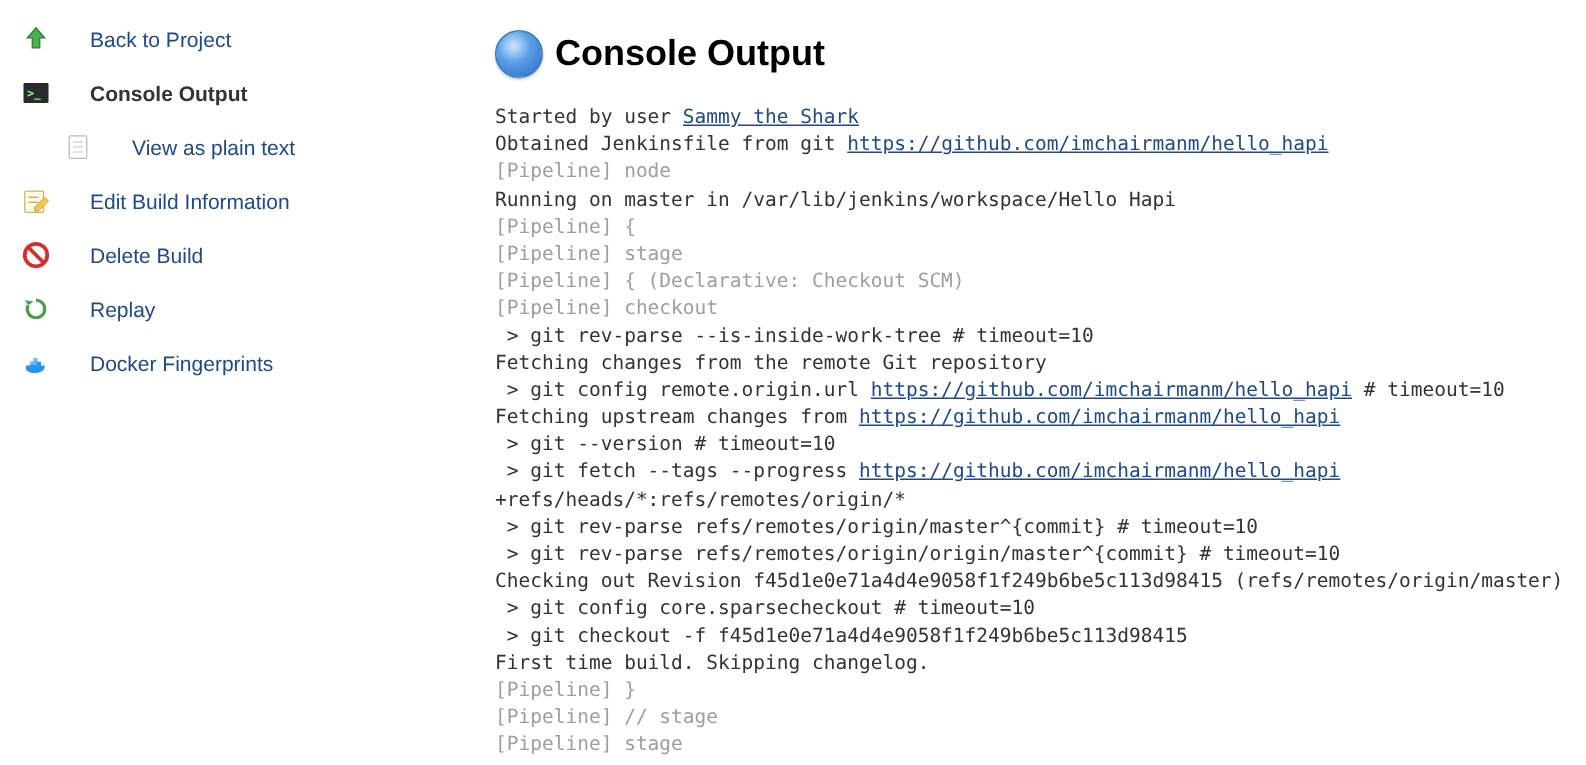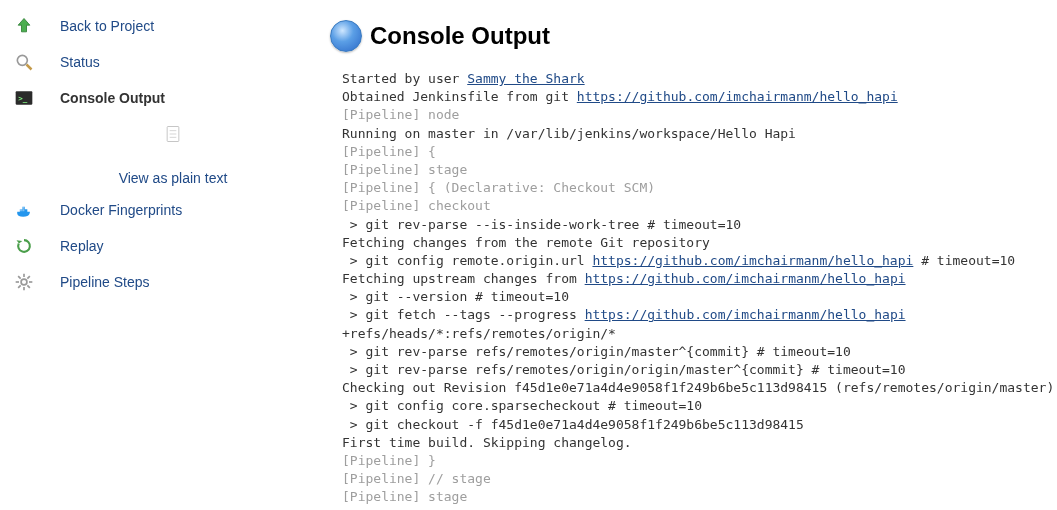--- a/index.html
+++ b/index.html
@@ -23,21 +23,20 @@
     padding: 6px 4px;
     color: #204a87;
     cursor: pointer;
   }
   .nav-item.active {
     font-weight: bold;
     color: #333;
   }
   .nav-item.indent {
     padding-left: 32px;
-    flex-direction: column;
   }
   .nav-label {
     color: #204a87;
   }
   .nav-item.active .nav-label {
     color: #333;
   }
   .icon-box {
     width: 24px;
     height: 24px;
@@ -65,50 +64,41 @@
   }
   .blue-ball {
     width: 32px;
     height: 32px;
     background: radial-gradient(circle at 38% 32%, #cfe7ff 0%, #5b9fe6 40%, #2b68c7 100%);
     border-radius: 50%;
     border: 1px solid #3a7abf;
     box-shadow: 0 1px 2px rgba(0,0,0,.25);
   }
   pre.console {
-    margin: 12px;
+    margin: 0;
     font-family: "Menlo","DejaVu Sans Mono","Consolas",monospace;
     font-size: 13px;
     line-height: 1.4;
     white-space: pre;
     color: #333;
   }
   .console .dim { color: #9e9e9e; }
   .console a { color: #204a87; text-decoration: underline; }
 </style>
 </head>
 <body>
 
 <nav class="sidebar">
     <div class="nav-item">
       <span class="icon-box">
         <svg width="20" height="20" viewBox="0 0 24 24">
           <path d="M12 3l7 8h-4v8h-6v-8H5z" fill="#4caf50" stroke="#2e7d32" stroke-width="1"></path>
         </svg>
       </span>
       <span class="nav-label">Back to Project</span>
-    </div>
-    <div class="nav-item">
-      <span class="icon-box">
-        <svg width="20" height="20" viewBox="0 0 24 24">
-          <circle cx="10" cy="10" r="6" fill="none" stroke="#999" stroke-width="2"></circle>
-          <line x1="15" y1="15" x2="21" y2="21" stroke="#c49a4a" stroke-width="3"></line>
-        </svg>
-      </span>
-      <span class="nav-label">Status</span>
     </div>
     <div class="nav-item active">
       <span class="icon-box">
         <svg width="20" height="20" viewBox="0 0 24 24">
           <rect x="2" y="4" width="20" height="16" rx="1" fill="#2b2b2b"></rect>
           <text x="5" y="15" fill="#8f8" font-size="9" font-family="monospace">&gt;_</text>
         </svg>
       </span>
       <span class="nav-label">Console Output</span>
     </div>
@@ -119,54 +109,56 @@
           <line x1="8" y1="8" x2="16" y2="8" stroke="#ccc"></line>
           <line x1="8" y1="12" x2="16" y2="12" stroke="#ccc"></line>
           <line x1="8" y1="16" x2="16" y2="16" stroke="#ccc"></line>
         </svg>
       </span>
       <span class="nav-label">View as plain text</span>
     </div>
     <div class="nav-item">
       <span class="icon-box">
         <svg width="20" height="20" viewBox="0 0 24 24">
-          <path d="M4 14h3v-3h3v-3h3v3h3v3h3c0 0 1 6-8 6s-7-6-7-6z" fill="#2496ed"></path>
-          <rect x="7" y="11" width="2.5" height="2.5" fill="#fff" opacity=".4"></rect>
-          <rect x="10" y="11" width="2.5" height="2.5" fill="#fff" opacity=".4"></rect>
-          <rect x="10" y="8" width="2.5" height="2.5" fill="#fff" opacity=".4"></rect>
+          <rect x="3" y="4" width="15" height="17" rx="1" fill="#fffbe6" stroke="#c7b56a"></rect>
+          <line x1="6" y1="9" x2="14" y2="9" stroke="#bfa24d"></line>
+          <line x1="6" y1="13" x2="14" y2="13" stroke="#bfa24d"></line>
+          <path d="M14 20l8-8-3-3-8 8v3z" fill="#f7c948" stroke="#a67c00" stroke-width="0.5"></path>
         </svg>
       </span>
-      <span class="nav-label">Docker Fingerprints</span>
+      <span class="nav-label">Edit Build Information</span>
+    </div>
+    <div class="nav-item">
+      <span class="icon-box">
+        <svg width="20" height="20" viewBox="0 0 24 24">
+          <circle cx="12" cy="12" r="9" fill="#fff" stroke="#d32f2f" stroke-width="3"></circle>
+          <line x1="6" y1="6" x2="18" y2="18" stroke="#d32f2f" stroke-width="3"></line>
+        </svg>
+      </span>
+      <span class="nav-label">Delete Build</span>
     </div>
     <div class="nav-item">
       <span class="icon-box">
         <svg width="20" height="20" viewBox="0 0 24 24">
           <path d="M12 5a7 7 0 1 1-6.3 4" fill="none" stroke="#4a9e4a" stroke-width="2.5"></path>
           <path d="M3 5l3 4 4-3z" fill="#4a9e4a"></path>
         </svg>
       </span>
       <span class="nav-label">Replay</span>
     </div>
     <div class="nav-item">
       <span class="icon-box">
         <svg width="20" height="20" viewBox="0 0 24 24">
-          <circle cx="12" cy="12" r="3.5" fill="none" stroke="#999" stroke-width="2"></circle>
-          <g stroke="#999" stroke-width="2">
-            <line x1="12" y1="2" x2="12" y2="6"></line>
-            <line x1="12" y1="18" x2="12" y2="22"></line>
-            <line x1="2" y1="12" x2="6" y2="12"></line>
-            <line x1="18" y1="12" x2="22" y2="12"></line>
-            <line x1="5" y1="5" x2="8" y2="8"></line>
-            <line x1="16" y1="16" x2="19" y2="19"></line>
-            <line x1="5" y1="19" x2="8" y2="16"></line>
-            <line x1="16" y1="8" x2="19" y2="5"></line>
-          </g>
+          <path d="M4 14h3v-3h3v-3h3v3h3v3h3c0 0 1 6-8 6s-7-6-7-6z" fill="#2496ed"></path>
+          <rect x="7" y="11" width="2.5" height="2.5" fill="#fff" opacity=".4"></rect>
+          <rect x="10" y="11" width="2.5" height="2.5" fill="#fff" opacity=".4"></rect>
+          <rect x="10" y="8" width="2.5" height="2.5" fill="#fff" opacity=".4"></rect>
         </svg>
       </span>
-      <span class="nav-label">Pipeline Steps</span>
+      <span class="nav-label">Docker Fingerprints</span>
     </div>
   </nav>
 
 <main class="main">
   <div class="page-title-row">
     <span class="blue-ball"></span>
     <h1>Console Output</h1>
   </div>
   <pre class="console"><span class="">Started by user <a href="#">Sammy the Shark</a></span>
 <span class="">Obtained Jenkinsfile from git <a href="#">https://github.com/imchairmanm/hello_hapi</a></span>

